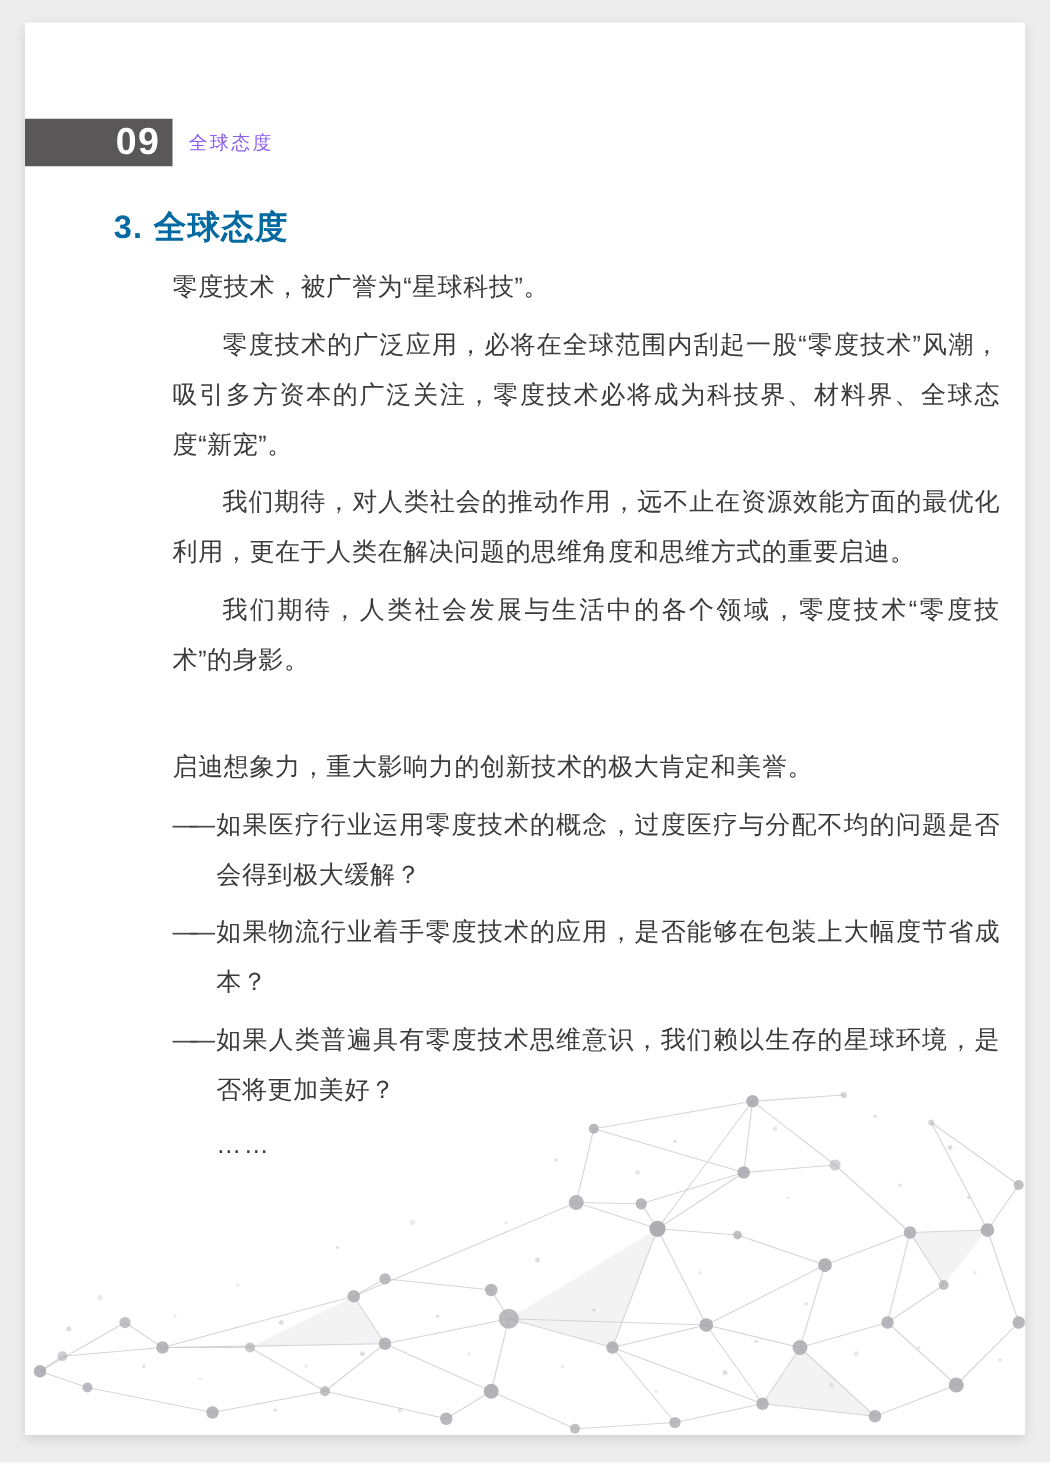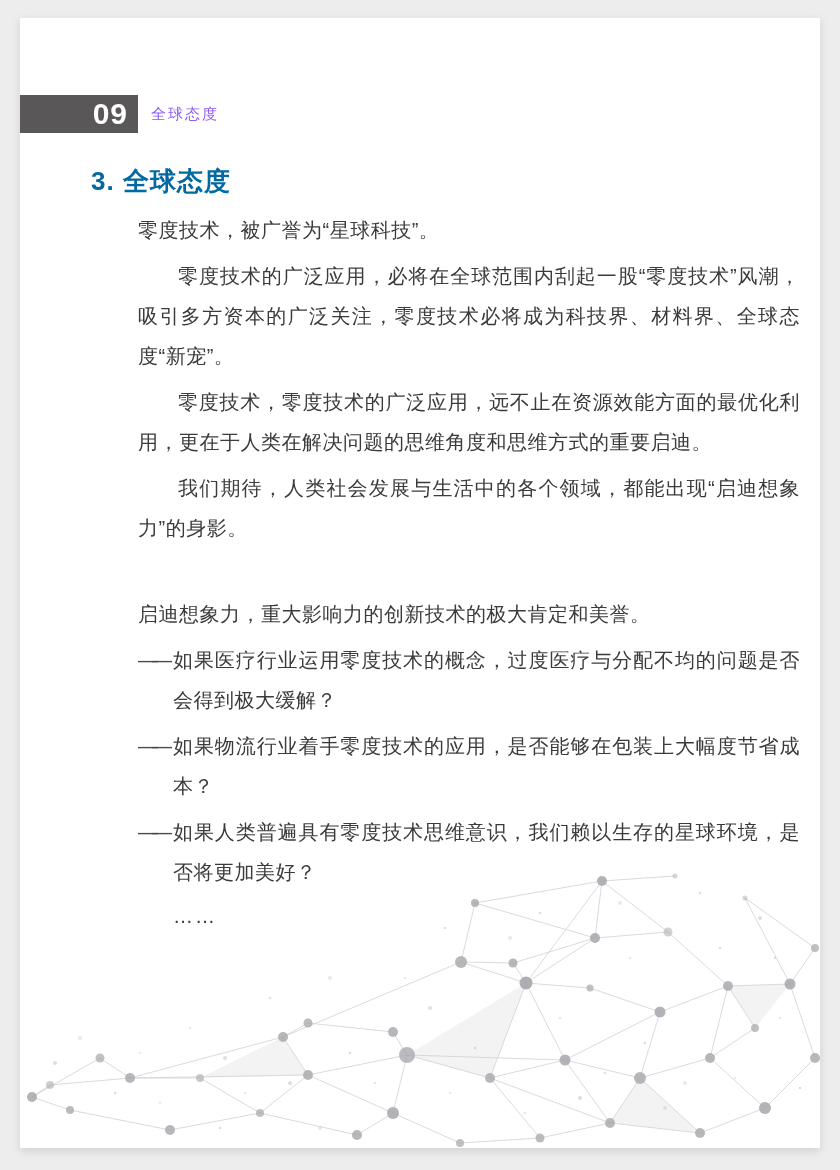--- a/index.html
+++ b/index.html
@@ -55,22 +55,22 @@
   <div class="chapter-tab">
     <span>09</span>
   </div>
   <div class="chapter-label">全球态度</div>
 
   <h1 class="title">3. 全球态度</h1>
 
   <div class="content">
     <p class="para">零度技术，被广誉为“星球科技”。</p>
     <p class="para indent">零度技术的广泛应用，必将在全球范围内刮起一股“零度技术”风潮，吸引多方资本的广泛关注，零度技术必将成为科技界、材料界、全球态度“新宠”。</p>
-    <p class="para indent">零度技术，零度技术的广泛应用，远不止在资源效能方面的最优化利用，更在于人类在解决问题的思维角度和思维方式的重要启迪。</p>
-    <p class="para indent">我们期待，人类社会发展与生活中的各个领域，都能出现“启迪想象力”的身影。</p>
+    <p class="para indent">我们期待，对人类社会的推动作用，远不止在资源效能方面的最优化利用，更在于人类在解决问题的思维角度和思维方式的重要启迪。</p>
+    <p class="para indent">我们期待，人类社会发展与生活中的各个领域，零度技术“零度技术”的身影。</p>
 
     <p class="para intro">启迪想象力，重大影响力的创新技术的极大肯定和美誉。</p>
 
     <p class="dash-item">
       <span class="dash">——</span>
       <span>如果医疗行业运用零度技术的概念，过度医疗与分配不均的问题是否会得到极大缓解？</span>
     </p>
     <p class="dash-item">
       <span class="dash">——</span>
       <span>如果物流行业着手零度技术的应用，是否能够在包装上大幅度节省成本？</span>

